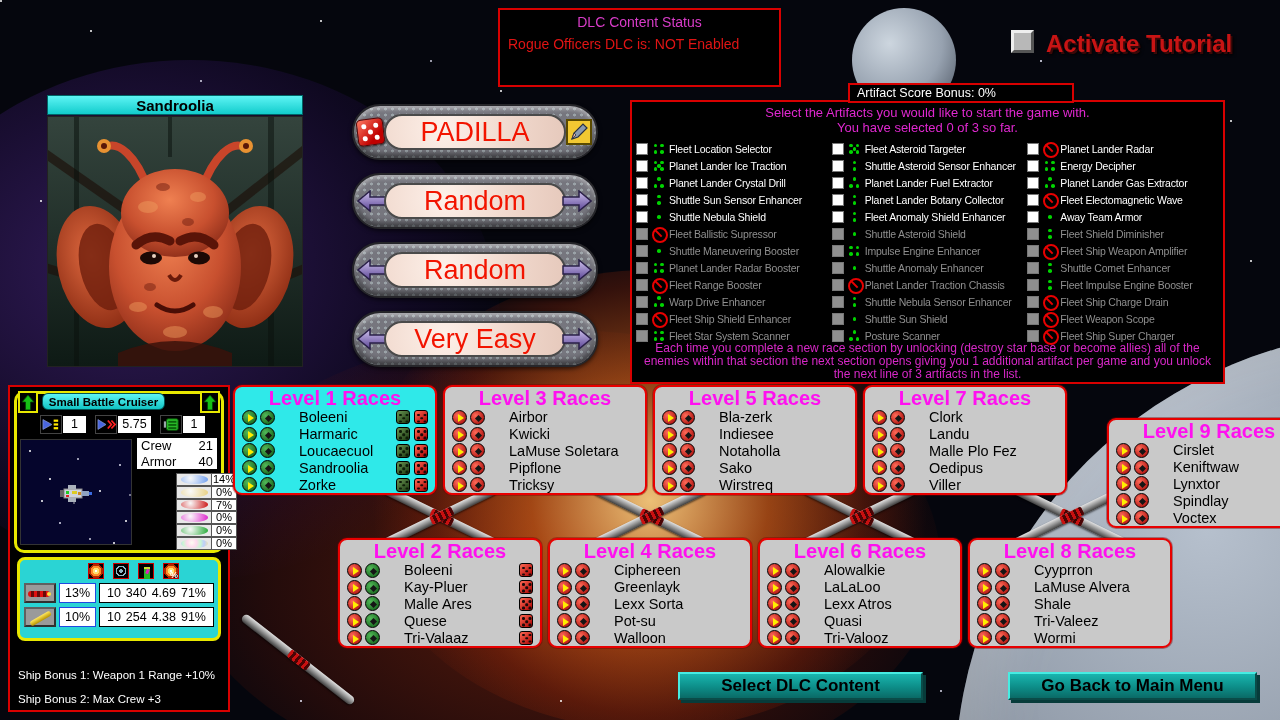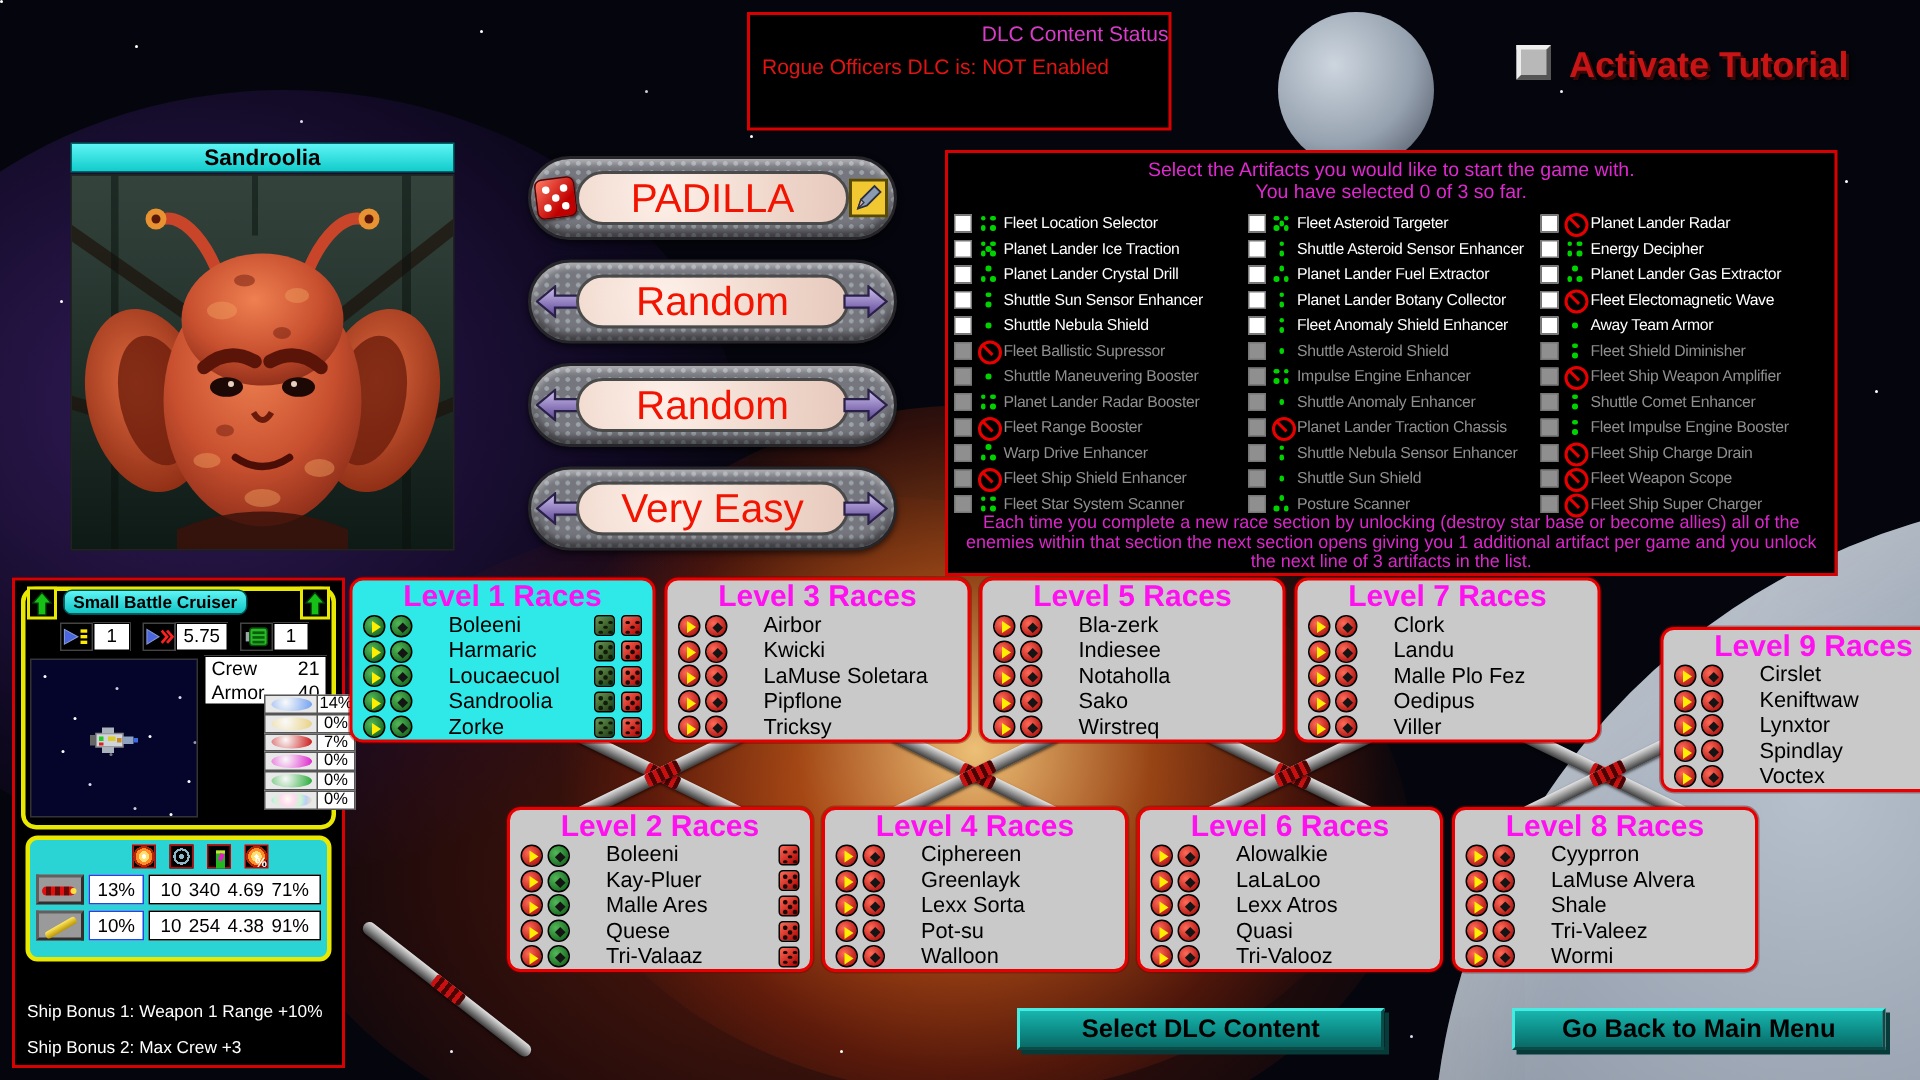--- a/index.html
+++ b/index.html
@@ -29,21 +29,21 @@
 
   
   .tube{position:absolute;height:9px;border-radius:5px;z-index:1;
     background:linear-gradient(180deg,#e2e2e2,#9a9a9a 45%,#3c3c3c);box-shadow:0 1px 2px rgba(0,0,0,.6);}
   .tube::after{content:"";position:absolute;left:42%;top:0;width:24px;height:100%;
     background:repeating-linear-gradient(90deg,#c81010 0 3px,#4a0404 3px 6px);border-radius:2px;}
 
   
   .dlc-box{position:absolute;left:498px;top:8px;width:283px;height:79px;background:#000;
     border:2px solid #d80000;z-index:2;}
-  .dlc-title{color:#d83cc8;font-size:14px;text-align:right;padding-top:4px;}
+  .dlc-title{color:#d83cc8;font-size:14px;text-align:center;padding-top:4px;}
   .dlc-line{color:#e01414;font-size:14px;padding:6px 0 0 8px;}
 
   
   .tutorial{position:absolute;left:1011px;top:30px;z-index:2;display:flex;align-items:flex-start;}
   .tut-box{width:23px;height:23px;background:#b8b8b8;border:3px solid;
     border-color:#eee #555 #555 #eee;}
   .tut-label{margin-left:12px;color:#c81414;font-size:24px;font-weight:bold;
     text-shadow:2px 2px 0 #3a0808, 3px 3px 3px #000;}
 
   
@@ -111,21 +111,21 @@
   .stat-val{height:19px;background:#fff;border:1px solid #000;color:#000;font-size:12.5px;
     text-align:center;line-height:17px;margin-right:8px;}
   .starmap{position:absolute;left:10px;top:52px;width:112px;height:106px;background:#05052c;
     border:1px solid #333;overflow:hidden;}
   .starmap .sm-stars{position:absolute;left:8px;top:10px;width:2px;height:2px;background:#fff;border-radius:50%;
     box-shadow:20px 28px #fff,48px 8px #ccd,70px 40px #fff,90px 14px #dde,96px 70px #fff,
     30px 72px #dde,12px 50px #fff,60px 88px #ccd,84px 92px #fff,44px 52px #778,100px 44px #99a;}
   .crewbox{position:absolute;left:126px;top:50px;width:82px;height:33px;background:#fff;
     border:1px solid #000;font-size:13px;color:#000;padding:0 4px;}
   .crewbox div{display:flex;justify-content:space-between;line-height:16px;}
-  .resists{position:absolute;left:126px;top:76px;width:101px;padding-left:40px;}
+  .resists{position:absolute;left:126px;top:86px;width:101px;padding-left:40px;}
   .res-row{display:flex;height:12.8px;}
   .sw-cell{width:36px;background:#e8e8e8;border:1px solid #555;display:flex;align-items:center;justify-content:center;}
   .oval{width:27px;height:9px;border-radius:50%;}
   .oval-rainbow{background:radial-gradient(circle at 40% 40%,#fdfdf2,#ffd9ee 28%,#c9f7d2 52%,#bccdfc 72%,#f2e6b0 100%);}
   .pct-cell{flex:1;background:#fff;border:1px solid #555;border-left:none;color:#000;font-size:11px;
     text-align:center;line-height:11px;}
   .weapons{position:absolute;left:7px;top:170px;width:204px;height:84px;background:#2ad4d4;
     border:3px solid #e8e800;border-radius:8px;padding:3px 4px 0 4px;}
   .wh-row{display:flex;margin-left:64px;gap:9px;height:17px;}
   .wh-ic{width:16px;height:16px;background:#000;border:1px solid #c00;position:relative;}
@@ -208,20 +208,21 @@
   <div class="dlc-box">
     <div class="dlc-title">DLC Content Status</div>
     <div class="dlc-line">Rogue Officers DLC is:  NOT Enabled</div>
   </div>
 
   <div class="tutorial">
     <span class="tut-box"></span>
     <span class="tut-label">Activate Tutorial</span>
   </div>
 
+  <div class="bonus">Artifact Score Bonus: 0%</div>
 
   <div class="art-panel">
     <div class="art-h">Select the Artifacts you would like to start the game with.</div>
     <div class="art-h">You have selected 0 of 3 so far.</div>
     <div class="art-cols" id="artCols">
         <div class="art-col">
           <div class="art-row">
             <span class="art-cb"></span>
             <span class="art-ic dots">
               <i style="left: 1.5px; top: 1.5px;"></i>

